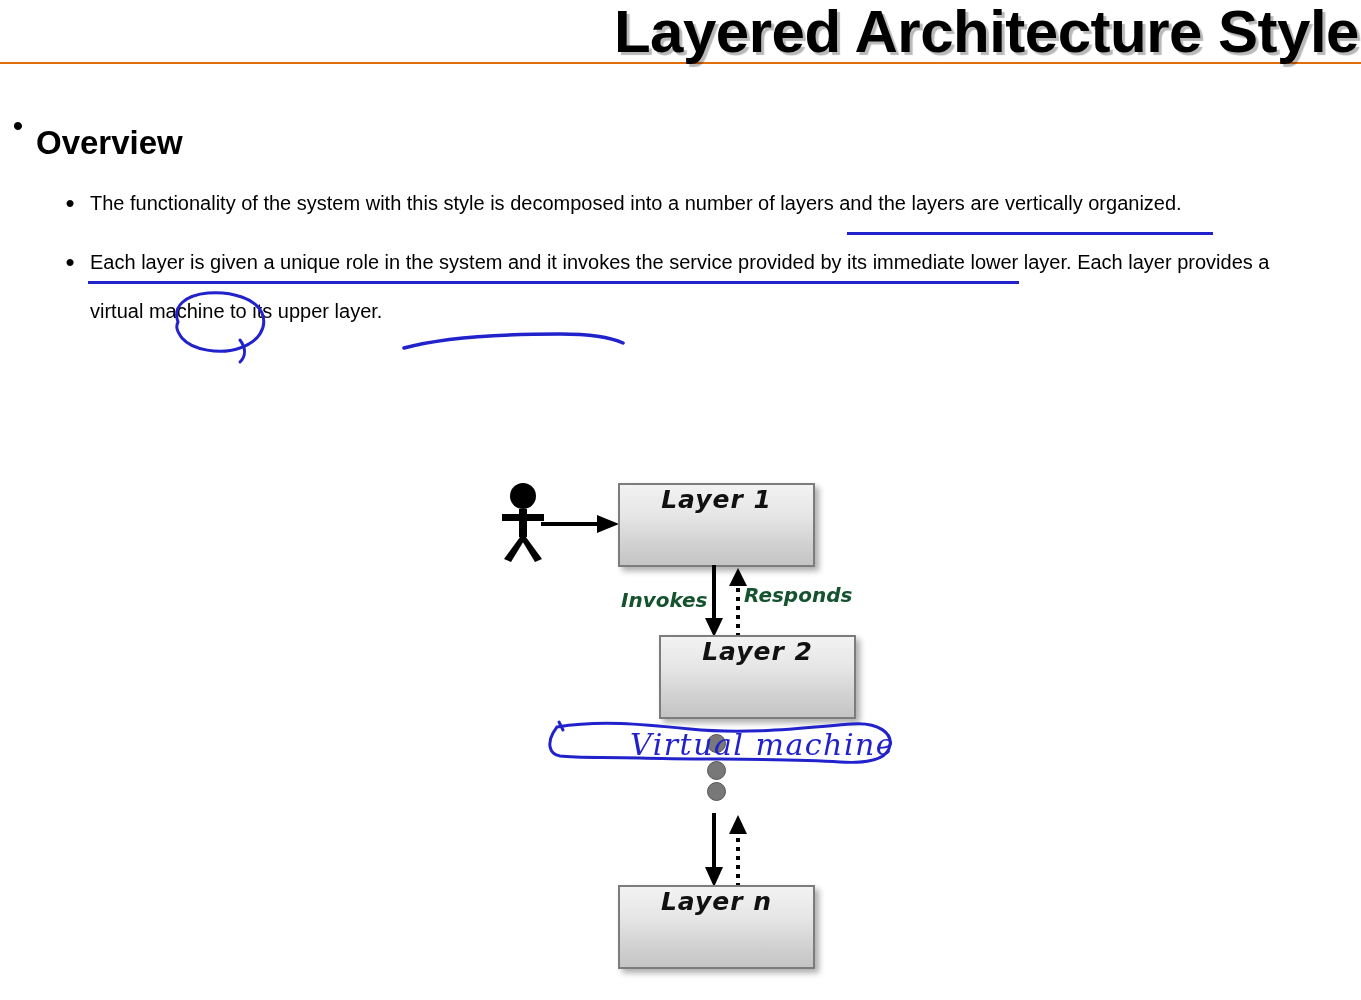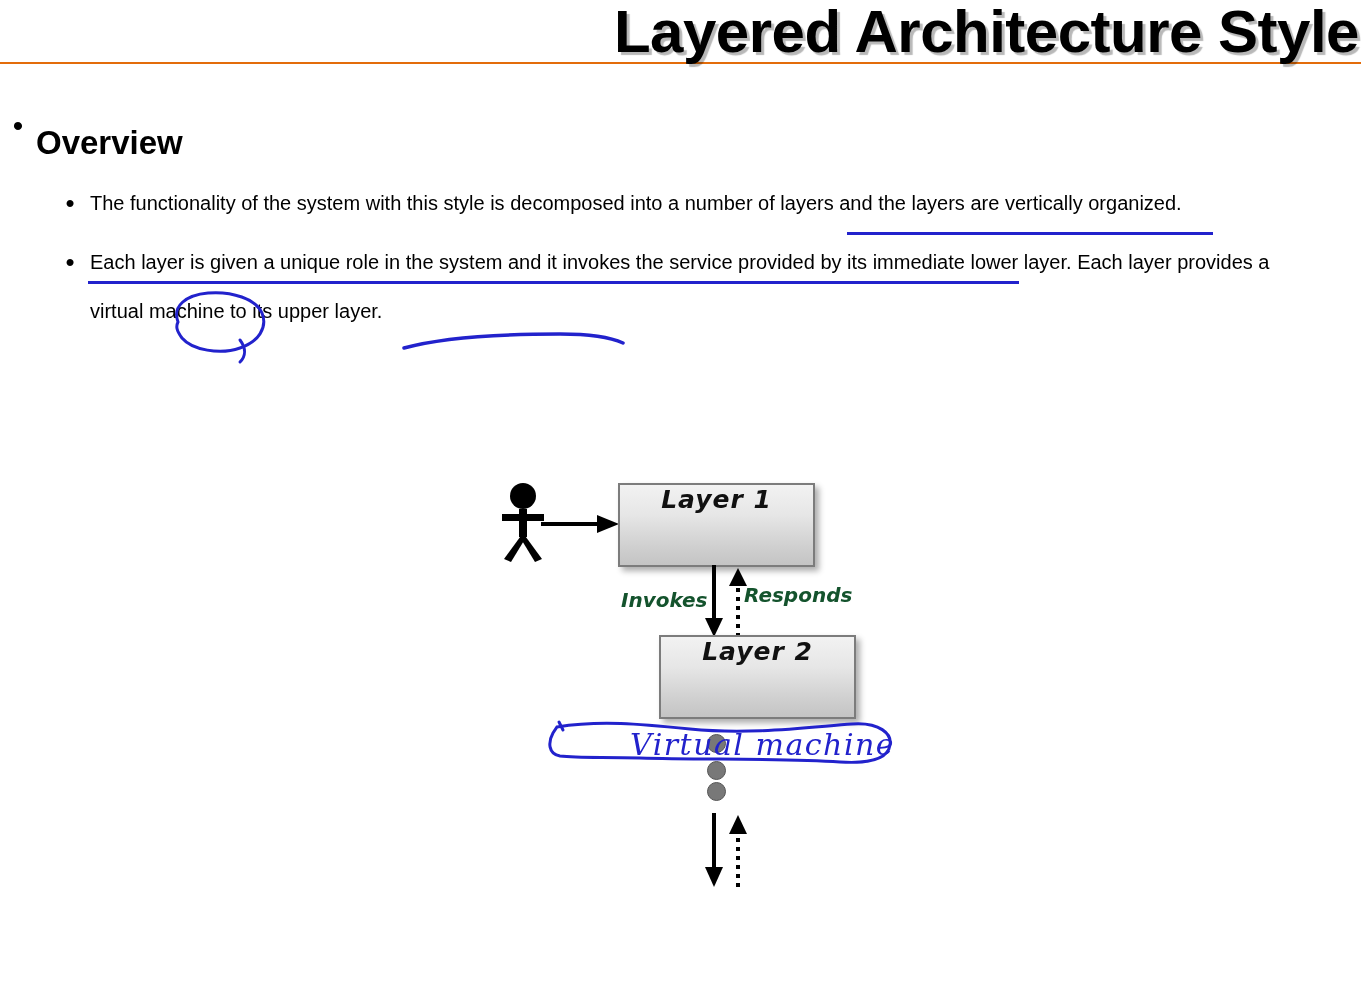--- a/index.html
+++ b/index.html
@@ -226,20 +226,23 @@
   <div class="ellipsis-dot" style="left:707px; top:761px;"></div>
   <div class="ellipsis-dot" style="left:707px; top:782px;"></div>
 
   <svg style="position:absolute; left:700px; top:813px;" width="56" height="76" viewBox="0 0 56 76">
     <line x1="14" y1="0" x2="14" y2="58" stroke="#000" stroke-width="4"></line>
     <polygon points="5,54 23,54 14,74" fill="#000"></polygon>
     <line x1="38" y1="74" x2="38" y2="18" stroke="#000" stroke-width="4" stroke-dasharray="4,5"></line>
     <polygon points="29,21 47,21 38,2" fill="#000"></polygon>
   </svg>
 
+  <div class="layer-box" style="left:618px; top:885px;">
+    <span class="layer-label">Layer n</span>
+  </div>
 
 </div>
 
 <svg id="handwriting-layer" viewBox="0 0 1361 1000">
 
   <path d="M 178 322 C 172 306, 186 295, 208 293 C 232 291, 256 299, 262 313
            C 268 328, 258 342, 240 348 C 220 355, 192 350, 182 338
            C 176 330, 176 326, 178 322 Z" fill="none" stroke="#2222CC" stroke-width="3" stroke-linecap="round"></path>
   <path d="M 240 340 C 246 348, 246 356, 240 362" fill="none" stroke="#2222CC" stroke-width="3" stroke-linecap="round"></path>
 

